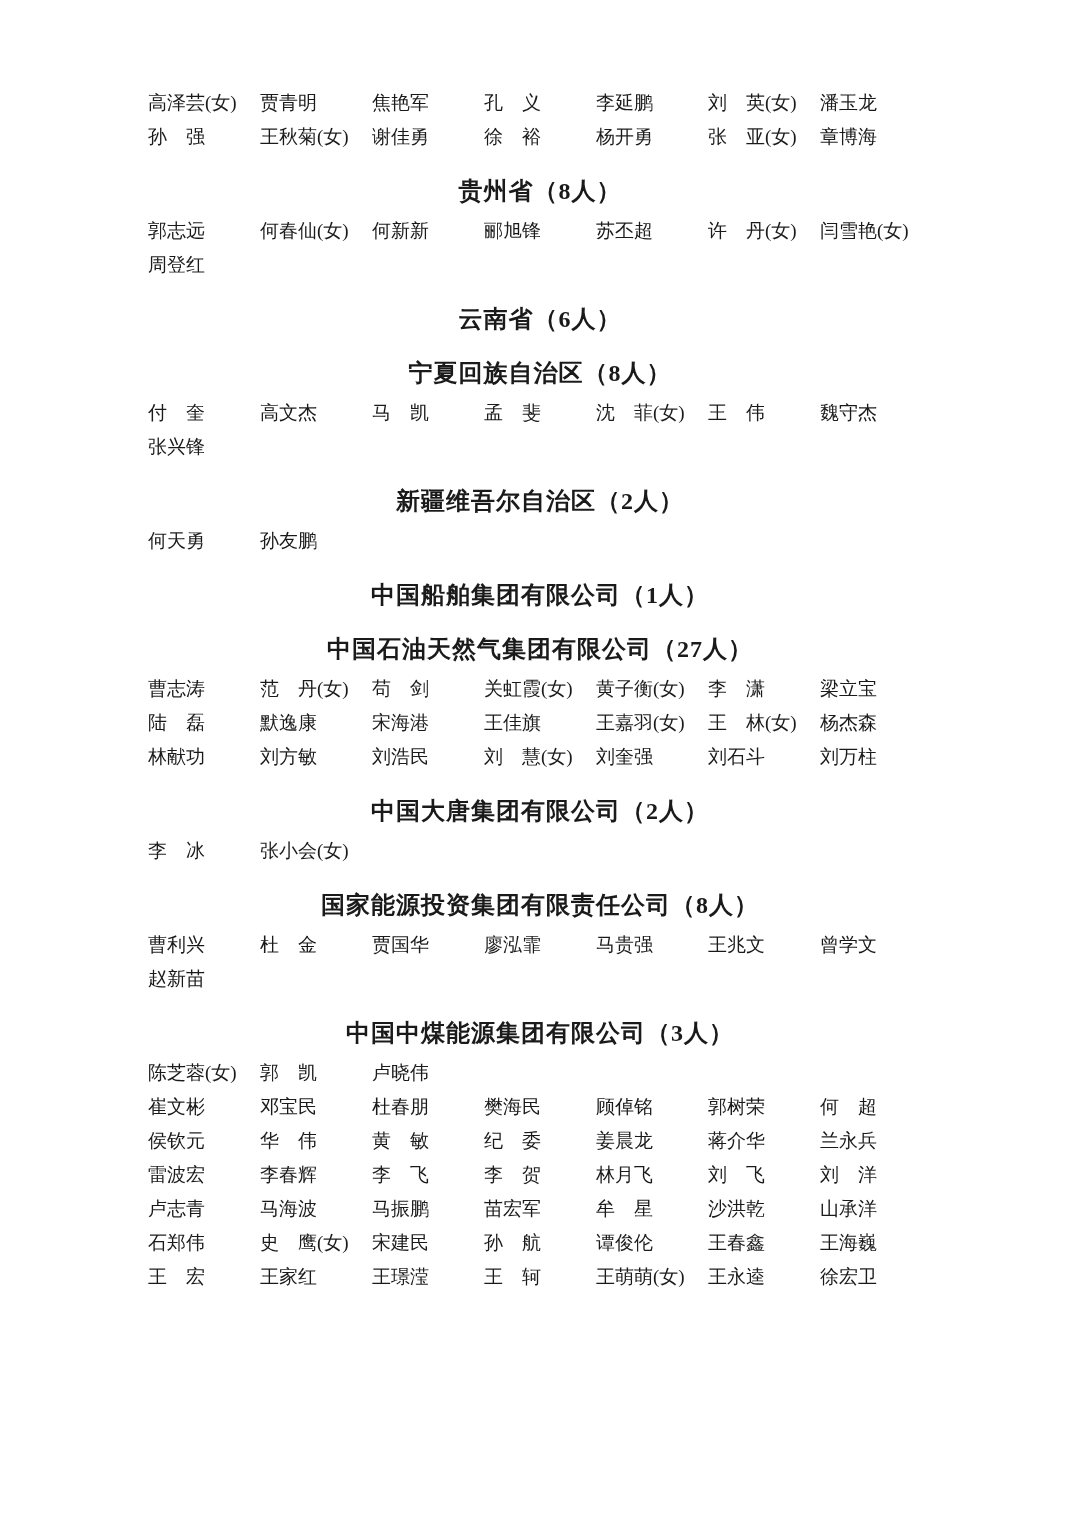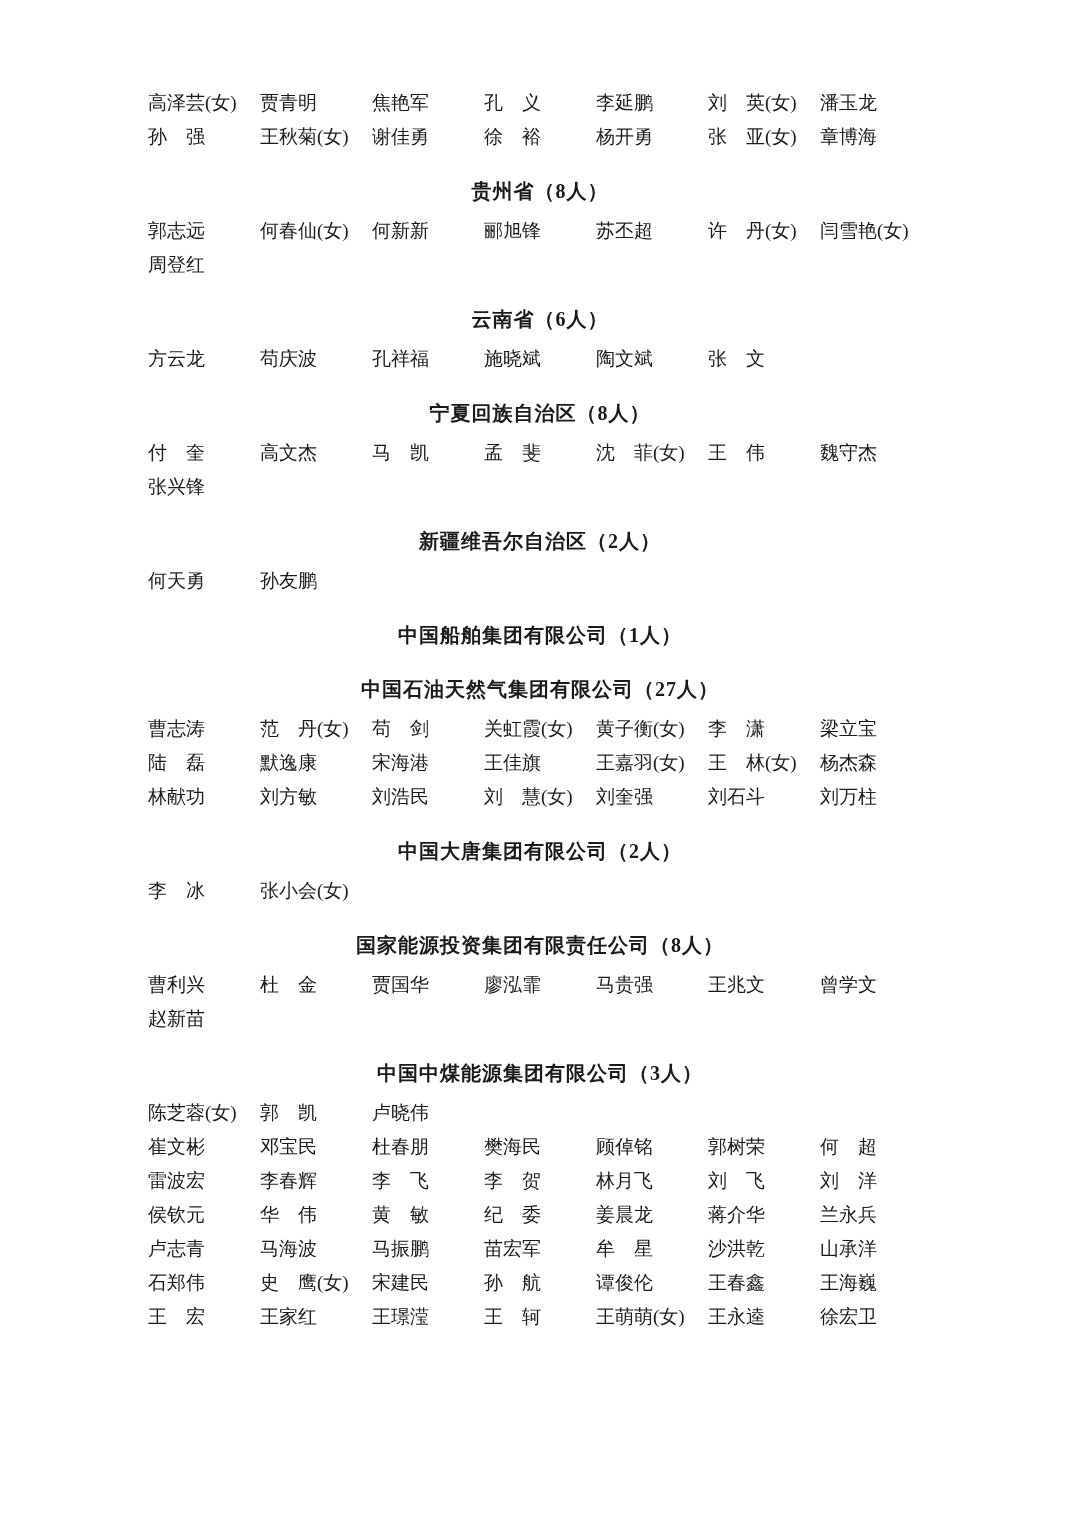--- a/index.html
+++ b/index.html
@@ -16,21 +16,21 @@
   }
   .page {
     box-sizing: border-box;
     width: 1080px;
     height: 1526px;
     padding: 86px 148px 15px 148px;
   }
   .section-title {
     text-align: center;
     font-weight: bold;
-    font-size: 20px;
+    font-size: 24px;
     line-height: 34px;
     margin: 20px 0 6px 0;
     letter-spacing: 1px;
   }
   .name-row {
     display: grid;
     grid-template-columns: repeat(7, 1fr);
     font-size: 19px;
     line-height: 34px;
   }
@@ -69,28 +69,20 @@
         <span class="name">何新新</span>
         <span class="name">郦旭锋</span>
         <span class="name">苏丕超</span>
         <span class="name">许　丹(女)</span>
         <span class="name">闫雪艳(女)</span>
       </div>
       <div class="name-row">
         <span class="name">周登红</span>
       </div>
       <div class="section-title">云南省（6人）</div>
-      <div class="name-row">
-        <span class="name">方云龙</span>
-        <span class="name">苟庆波</span>
-        <span class="name">孔祥福</span>
-        <span class="name">施晓斌</span>
-        <span class="name">陶文斌</span>
-        <span class="name">张　文</span>
-      </div>
       <div class="section-title">宁夏回族自治区（8人）</div>
       <div class="name-row">
         <span class="name">付　奎</span>
         <span class="name">高文杰</span>
         <span class="name">马　凯</span>
         <span class="name">孟　斐</span>
         <span class="name">沈　菲(女)</span>
         <span class="name">王　伟</span>
         <span class="name">魏守杰</span>
       </div>
@@ -158,38 +150,38 @@
       <div class="name-row">
         <span class="name">崔文彬</span>
         <span class="name">邓宝民</span>
         <span class="name">杜春朋</span>
         <span class="name">樊海民</span>
         <span class="name">顾倬铭</span>
         <span class="name">郭树荣</span>
         <span class="name">何　超</span>
       </div>
       <div class="name-row">
+        <span class="name">侯钦元</span>
+        <span class="name">华　伟</span>
+        <span class="name">黄　敏</span>
+        <span class="name">纪　委</span>
+        <span class="name">姜晨龙</span>
+        <span class="name">蒋介华</span>
+        <span class="name">兰永兵</span>
+      </div>
+      <div class="name-row">
         <span class="name">雷波宏</span>
         <span class="name">李春辉</span>
         <span class="name">李　飞</span>
         <span class="name">李　贺</span>
         <span class="name">林月飞</span>
         <span class="name">刘　飞</span>
         <span class="name">刘　洋</span>
       </div>
       <div class="name-row">
-        <span class="name">侯钦元</span>
-        <span class="name">华　伟</span>
-        <span class="name">黄　敏</span>
-        <span class="name">纪　委</span>
-        <span class="name">姜晨龙</span>
-        <span class="name">蒋介华</span>
-        <span class="name">兰永兵</span>
-      </div>
-      <div class="name-row">
         <span class="name">卢志青</span>
         <span class="name">马海波</span>
         <span class="name">马振鹏</span>
         <span class="name">苗宏军</span>
         <span class="name">牟　星</span>
         <span class="name">沙洪乾</span>
         <span class="name">山承洋</span>
       </div>
       <div class="name-row">
         <span class="name">石郑伟</span>

